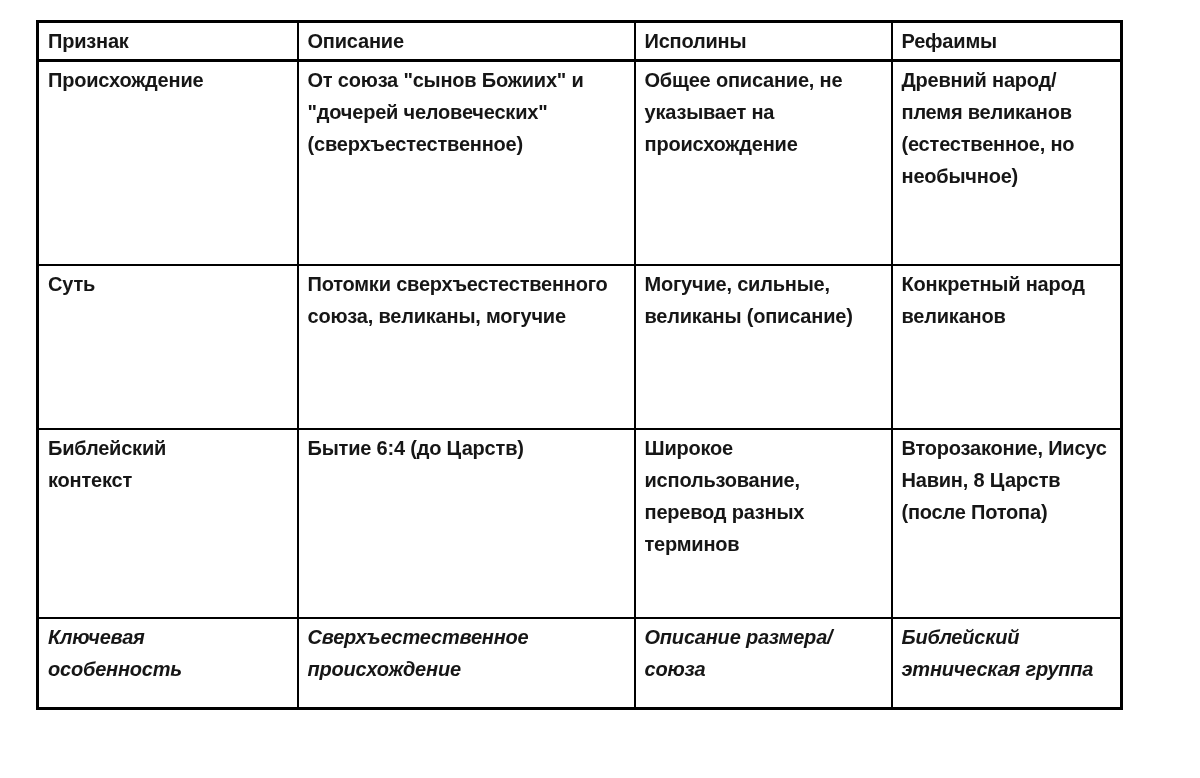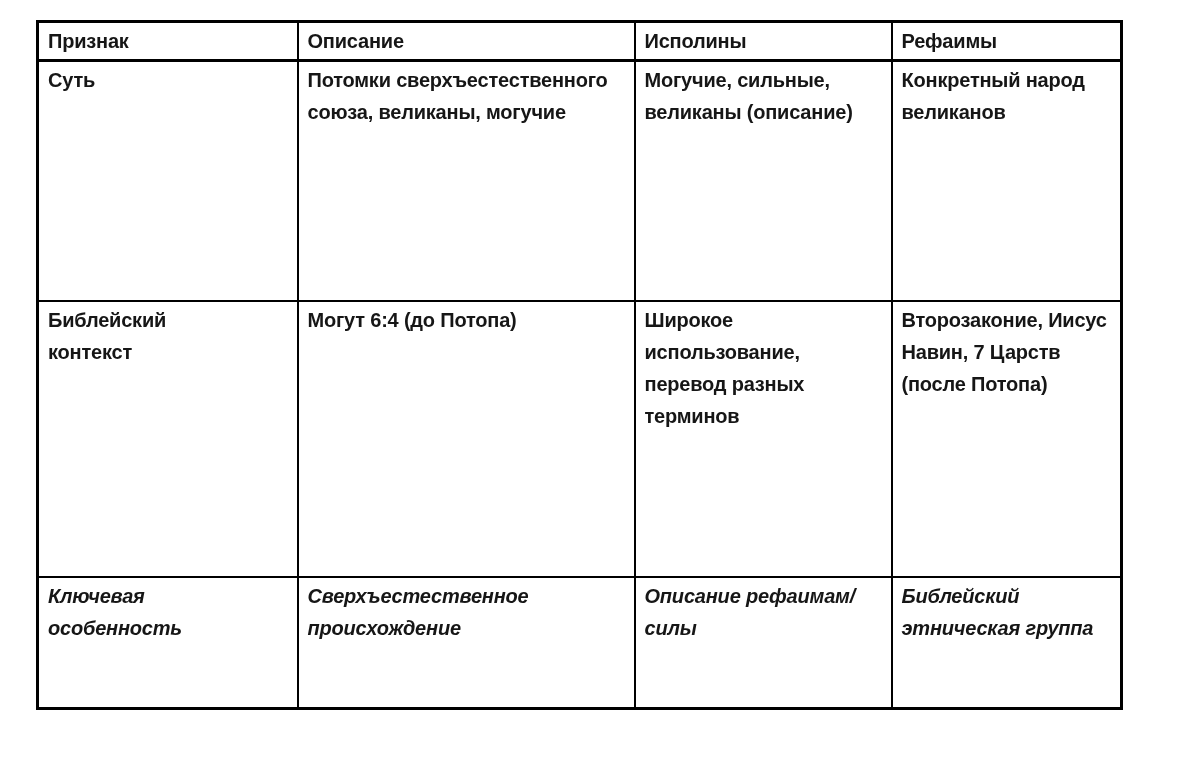--- a/index.html
+++ b/index.html
@@ -75,33 +75,39 @@
     </colgroup>
     <thead>
       <tr class="r-head">
         <th>Признак</th>
         <th>Описание</th>
         <th>Исполины</th>
         <th>Рефаимы</th>
       </tr>
     </thead>
     <tbody>
+      <tr class="r1">
+        <td>Происхождение</td>
+        <td>От союза "сынов Божиих" и "дочерей человеческих" (сверхъестественное)</td>
+        <td>Общее описание, не указывает на происхождение</td>
+        <td>Древний народ/племя великанов (естественное, но необычное)</td>
+      </tr>
       <tr class="r2">
         <td>Суть</td>
         <td>Потомки сверхъестественного союза, великаны, могучие</td>
         <td>Могучие, сильные, великаны (описание)</td>
         <td>Конкретный народ великанов</td>
       </tr>
       <tr class="r3">
         <td>Библейский контекст</td>
-        <td>Могут 6:4 (до Потопа)</td>
+        <td>Бытие 6:4 (до Царств)</td>
         <td>Широкое использование, перевод разных терминов</td>
-        <td>Второзаконие, Иисус Навин, 7 Царств (после Потопа)</td>
+        <td>Второзаконие, Иисус Навин, 8 Царств (после Потопа)</td>
       </tr>
       <tr class="r4">
         <td>Ключевая особенность</td>
         <td>Сверхъестественное происхождение</td>
-        <td>Описание рефаимам/силы</td>
+        <td>Описание размера/союза</td>
         <td>Библейский этническая группа</td>
       </tr>
     </tbody>
   </table>
 </div>
 
 </body></html>

